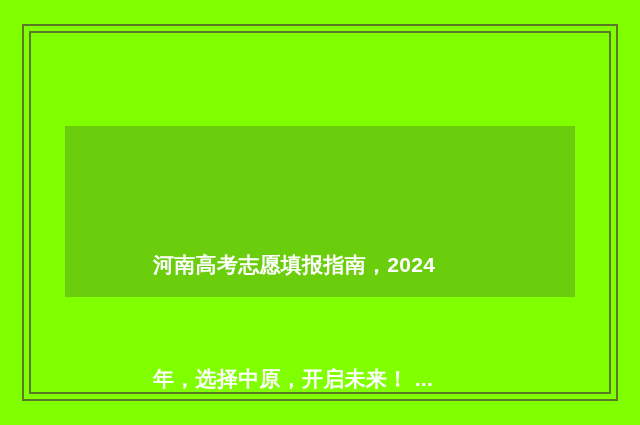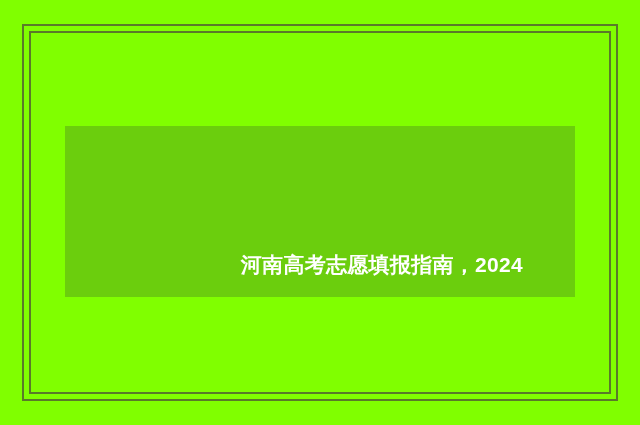--- a/index.html
+++ b/index.html
@@ -46,21 +46,20 @@
   
   .text-band {
     position: absolute;
     left: 65px;
     top: 126px;
     width: 510px;
     height: 171px;
     background: #6BCE0D;
     box-sizing: border-box;
     padding: 44px 0 0 88px;
-    text-align: right;
   }
 
   .caption {
     margin: 0;
     color: #FFFFFF;
     font-family: "Liberation Sans", sans-serif;
     font-weight: bold;
     font-size: 21px;
     line-height: 38px;
     letter-spacing: 0.3px;
@@ -76,16 +75,17 @@
 <body>
 
 <div class="canvas">
 
   <div class="frame frame-outer"></div>
   <div class="frame frame-inner"></div>
 
   <div class="text-band">
     <p class="caption">
       <span class="caption-line">河南高考志愿填报指南，2024</span>
+      <span class="caption-line">年，选择中原，开启未来！ ...</span>
     </p>
   </div>
 
 </div>
 
 </body></html>

